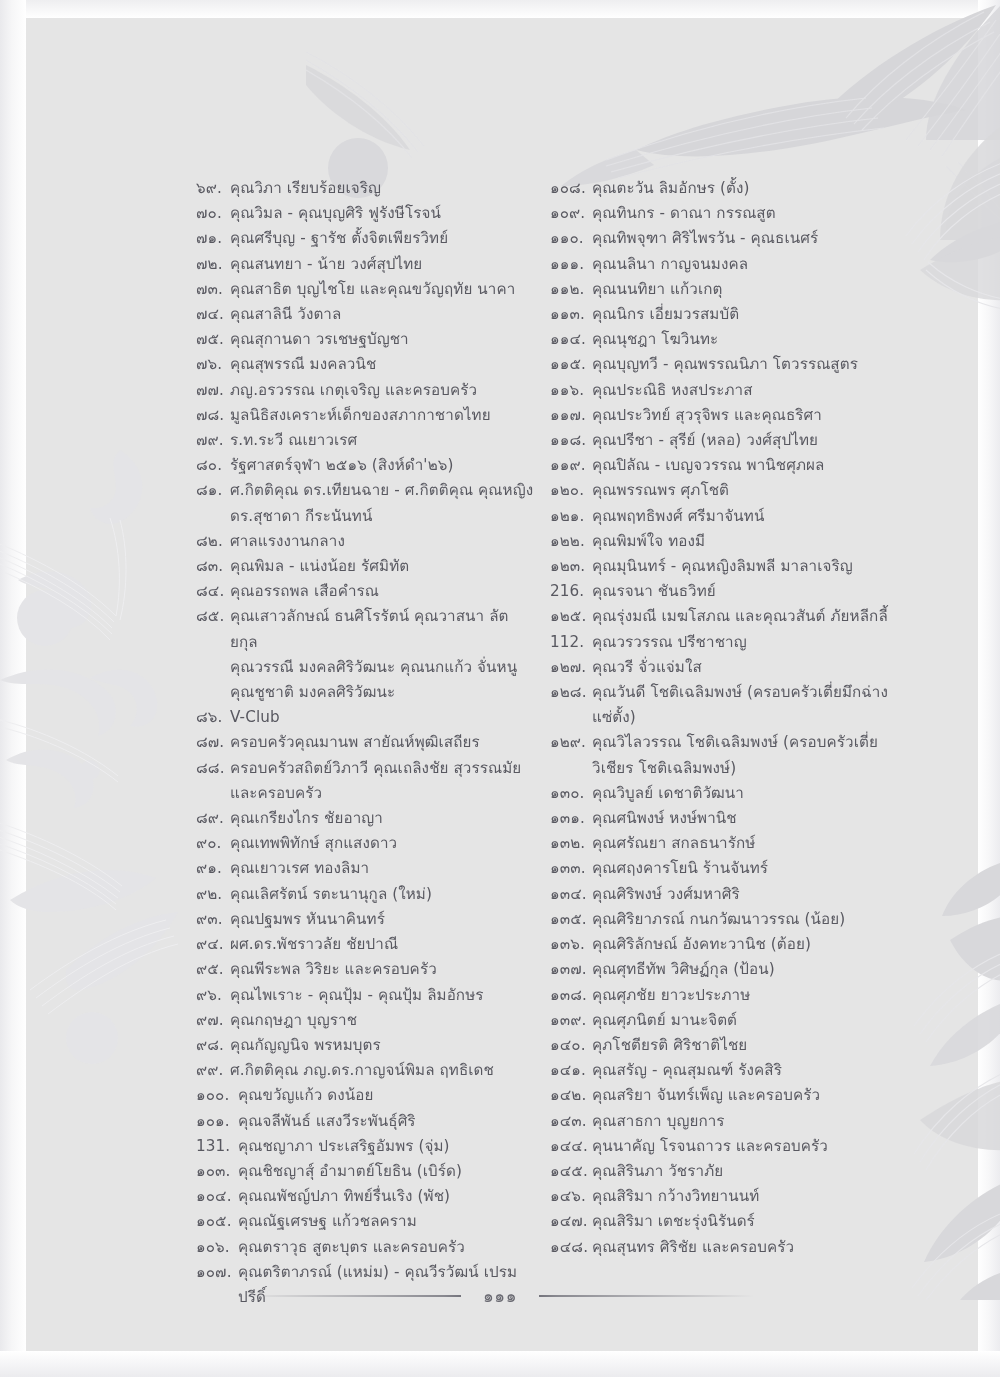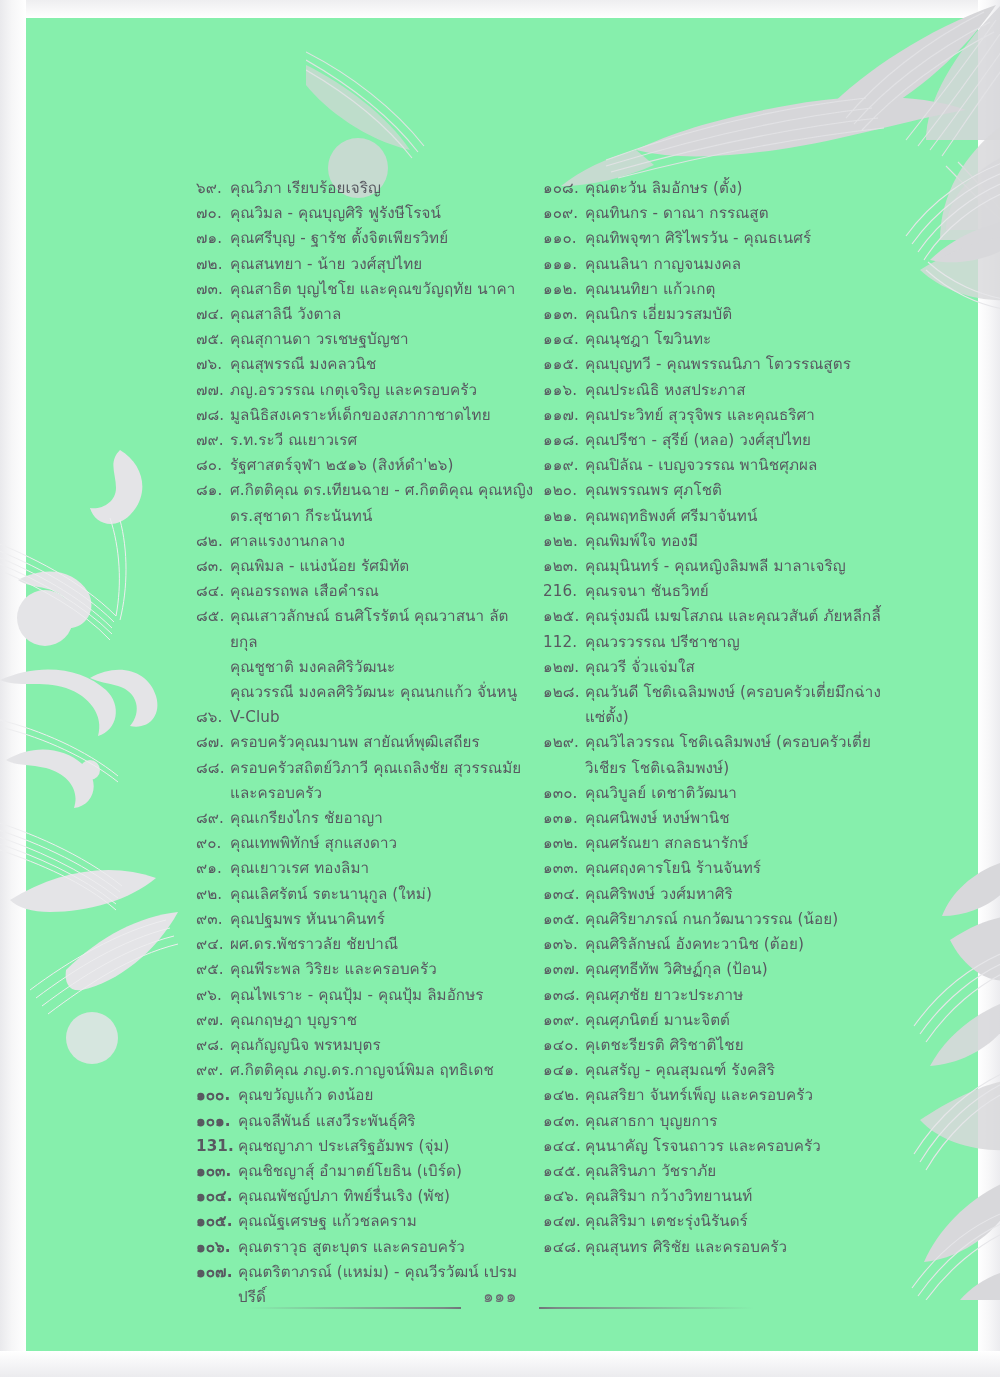--- a/index.html
+++ b/index.html
@@ -13,21 +13,21 @@
     position: relative;
     overflow: hidden;
     font-family: "DejaVu Sans", "Liberation Sans", sans-serif;
     color: #5b5b60;
   }
 
   
   #page {
     position: absolute;
     inset: 0;
-    background: #86efac;
+    background: #e5e5e5;
     padding-left: 14px;
   }
 
   
   .edge-shade-left {
     position: absolute;
     left: 0; top: 0; bottom: 0;
     width: 26px;
     background: linear-gradient(to right, #e9e9ec 0%, #f6f6f7 45%, #ffffff 100%);
     pointer-events: none;
@@ -86,21 +86,21 @@
     width: 700px;
   }
   .columns {
     display: flex;
     align-items: flex-start;
   }
   .column {
     width: 340px;
   }
   .column.right {
-    margin-left: 7px;
+    margin-left: 14px;
   }
 
   .entry {
     display: flex;
     align-items: baseline;
     font-size: 15.2px;
     line-height: 25.2px;
     letter-spacing: 0.1px;
     color: #585860;
   }
@@ -109,37 +109,36 @@
     min-width: 30px;
     text-align: left;
     white-space: nowrap;
     padding-right: 4px;
   }
   .column.right .entry .num {
     min-width: 38px;
   }
   .entry.wide .num {
     min-width: 38px;
-    font-weight: bold;
   }
   .entry .label {
     flex: 1 1 auto;
   }
   .entry .label .cont {
     display: block;
   }
 
   
   #footer {
     position: absolute;
     left: 0;
     right: 0;
     top: 1282px;
     display: flex;
-    align-items: flex-end;
+    align-items: center;
     justify-content: center;
   }
   .rule {
     height: 2px;
     width: 215px;
   }
   .rule-left {
     background: linear-gradient(to right, rgba(140,140,148,0) 0%, rgba(120,120,128,0.85) 92%, rgba(110,110,118,0.95) 100%);
   }
   .rule-right {
@@ -321,21 +320,21 @@
           <div class="entry">
             <span class="num">๘๓.</span>
             <span class="label"><span>คุณพิมล - แน่งน้อย รัศมิทัต</span></span>
           </div>
           <div class="entry">
             <span class="num">๘๔.</span>
             <span class="label"><span>คุณอรรถพล เสือคำรณ</span></span>
           </div>
           <div class="entry">
             <span class="num">๘๕.</span>
-            <span class="label"><span>คุณเสาวลักษณ์ ธนศิโรรัตน์ คุณวาสนา ลัตยกุล</span><span class="cont">คุณชูชาติ มงคลศิริวัฒนะ</span><span class="cont">คุณวรรณี มงคลศิริวัฒนะ คุณนกแก้ว จั่นหนู</span></span>
+            <span class="label"><span>คุณเสาวลักษณ์ ธนศิโรรัตน์ คุณวาสนา ลัตยกุล</span><span class="cont">คุณวรรณี มงคลศิริวัฒนะ คุณนกแก้ว จั่นหนู</span><span class="cont">คุณชูชาติ มงคลศิริวัฒนะ</span></span>
           </div>
           <div class="entry">
             <span class="num">๘๖.</span>
             <span class="label"><span>V-Club</span></span>
           </div>
           <div class="entry">
             <span class="num">๘๗.</span>
             <span class="label"><span>ครอบครัวคุณมานพ สายัณห์พุฒิเสถียร</span></span>
           </div>
           <div class="entry">
@@ -543,21 +542,21 @@
           <div class="entry">
             <span class="num">๑๓๘.</span>
             <span class="label"><span>คุณศุภชัย ยาวะประภาษ</span></span>
           </div>
           <div class="entry">
             <span class="num">๑๓๙.</span>
             <span class="label"><span>คุณศุภนิตย์ มานะจิตต์</span></span>
           </div>
           <div class="entry">
             <span class="num">๑๔๐.</span>
-            <span class="label"><span>คุเตชะรียรติ ศิริชาติไชย</span></span>
+            <span class="label"><span>คุภโชตียรติ ศิริชาติไชย</span></span>
           </div>
           <div class="entry">
             <span class="num">๑๔๑.</span>
             <span class="label"><span>คุณสรัญ - คุณสุมณฑ์ รังคสิริ</span></span>
           </div>
           <div class="entry">
             <span class="num">๑๔๒.</span>
             <span class="label"><span>คุณสริยา จันทร์เพ็ญ และครอบครัว</span></span>
           </div>
           <div class="entry">

